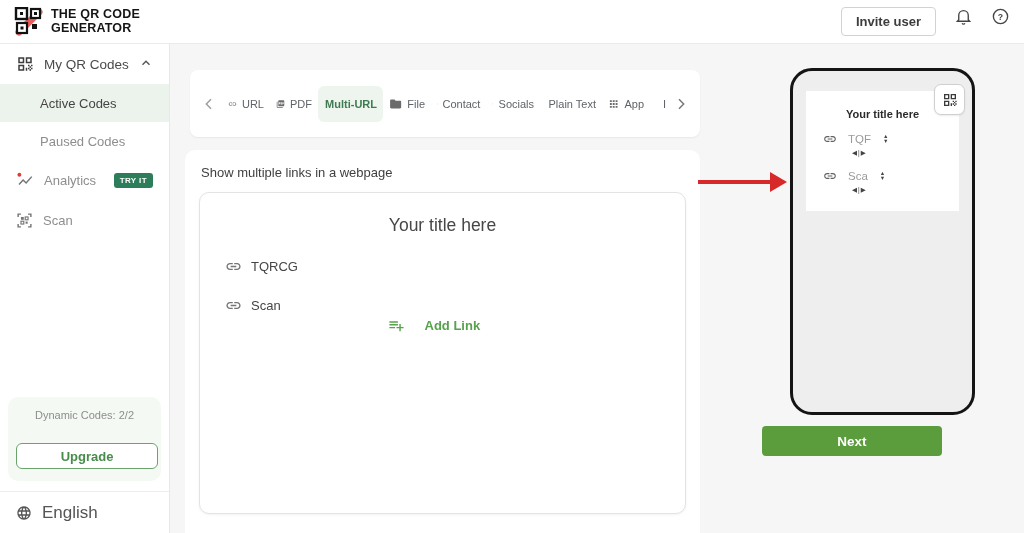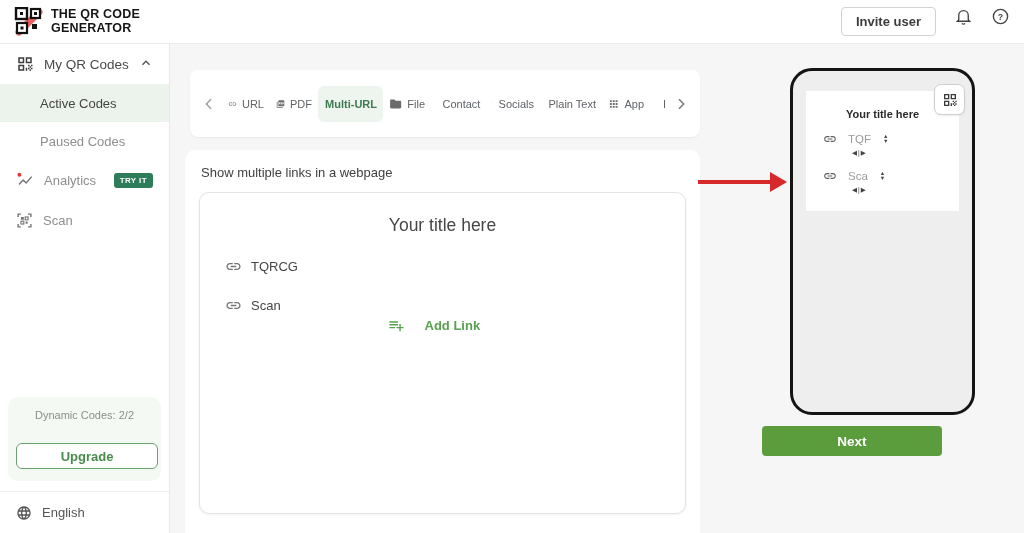--- a/index.html
+++ b/index.html
@@ -30,21 +30,21 @@
                color:#8e8e8e; cursor:pointer; }
   .try-badge { margin-left:auto; background:#2d7d5b; color:#fff; font-size:8px; font-weight:700;
                letter-spacing:.4px; padding:3px 6px; border-radius:3px; }
   .side-spacer { flex:1; }
   .upgrade-box { margin:0 8px 10px; background:#f4f9f4; border-radius:10px; padding:12px 8px 12px;
                  text-align:center; }
   .dyn-codes { font-size:11px; color:#8d8d8d; margin-bottom:22px; }
   .upgrade-btn { width:142px; height:26px; background:#fff; border:1px solid #6aa46c; border-radius:6px;
                  color:#478c4b; font-size:13px; font-weight:700; cursor:pointer; font-family:inherit; }
   .lang-row { border-top:1px solid #ededed; height:42px; display:flex; align-items:center; gap:10px;
-              padding:0 16px; font-size:13px; color:#555; cursor:pointer; }
+              padding:0 16px; font-size:17px; color:#555; cursor:pointer; }
 
   
   .tabcard { position:absolute; left:190px; top:70px; width:510px; height:67px; background:#fff;
              border-radius:8px; box-shadow:0 1px 2px rgba(0,0,0,.06); display:flex; align-items:center;
              padding:0 6px; overflow:hidden; z-index:10; }
   .tab-chev { background:none; border:none; cursor:pointer; padding:0 5px; display:flex; align-items:center; }
   .tab { display:flex; flex-direction:row; align-items:center; justify-content:flex-end; gap:5px;
          min-width:48px; padding:8px 6px; border-radius:6px; cursor:pointer; color:#666; }
   .tab .tab-label { font-size:11px; color:#5f6368; white-space:nowrap; }
   .tab svg { fill:#6b6b6b; }

